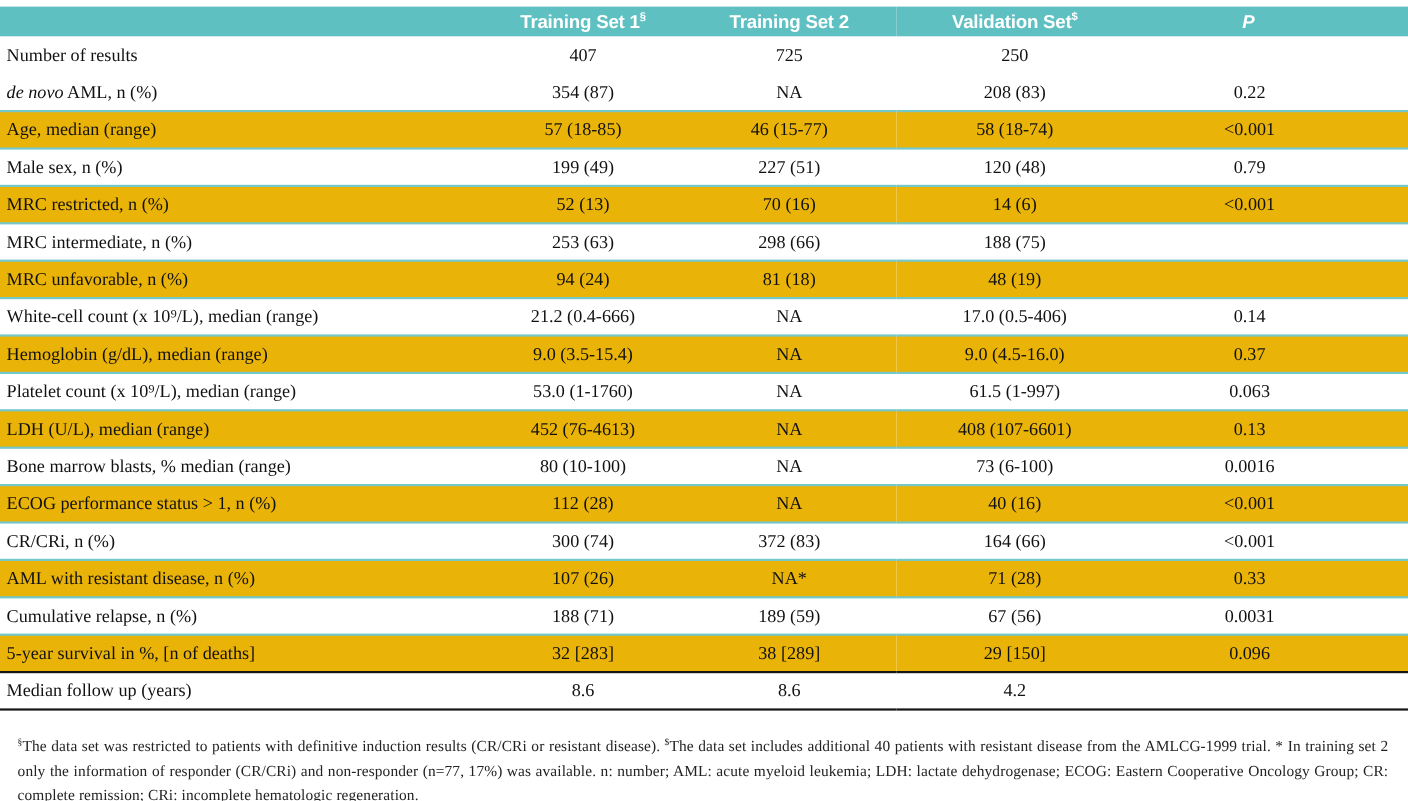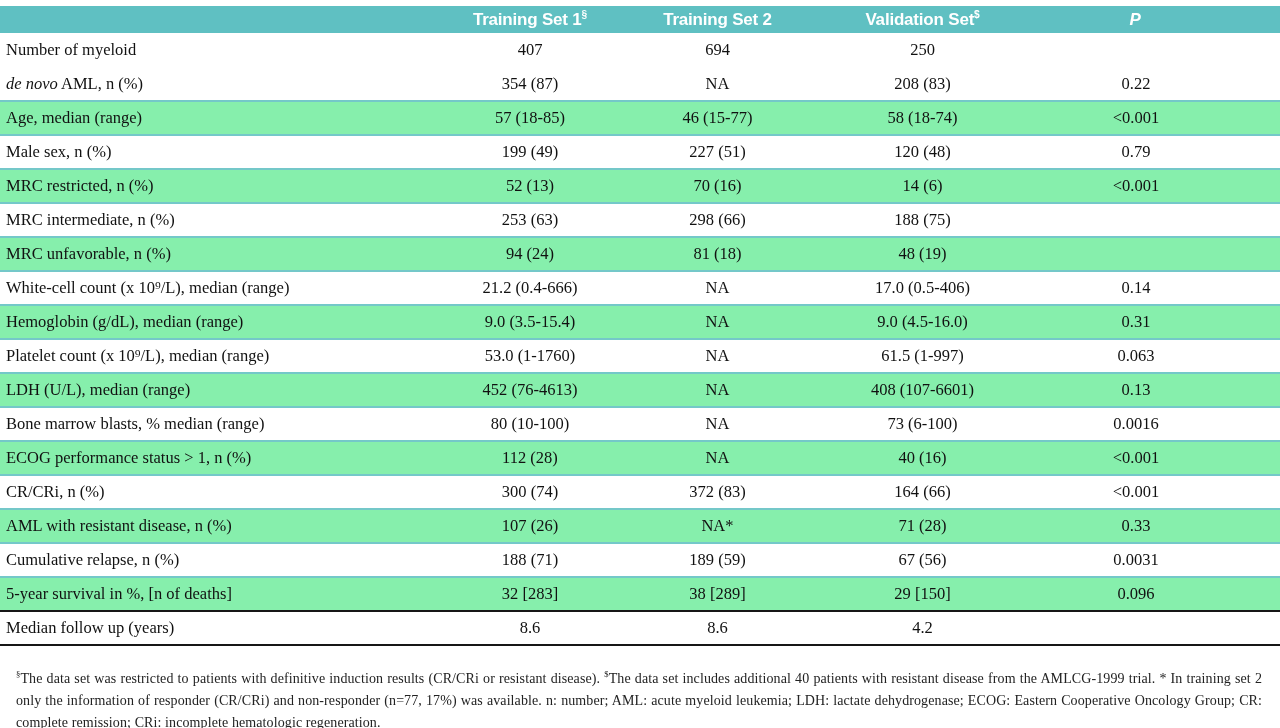--- a/index.html
+++ b/index.html
@@ -35,21 +35,21 @@
   tbody td {
     height: 34px;
     font-size: 16.5px;
     text-align: center;
     padding: 0;
     white-space: nowrap;
   }
   tbody td.label { text-align: left; padding-left: 6px; }
   tbody td.p-cell { padding-right: 38px; }
   tbody tr:nth-child(2n+3) {
-    background: #86efac;
+    background: #eab308;
     border-top: 2px solid #74c8c9;
     border-bottom: 2px solid #74c8c9;
   }
   tbody tr.lastrow td {
     border-top: 2px solid #161616;
     border-bottom: 2px solid #161616;
   }
 
   .footnote {
     margin: 12px;
@@ -83,23 +83,23 @@
       <tr>
         <th><span></span></th>
         <th><span>Training Set 1</span><sup>§</sup></th>
         <th><span>Training Set 2</span></th>
         <th><span>Validation Set</span><sup>$</sup></th>
         <th class="p-col"><span>P</span></th>
       </tr>
     </thead>
     <tbody>
       <tr>
-        <td class="label">Number of myeloid</td>
+        <td class="label">Number of results</td>
         <td>407</td>
-        <td>694</td>
+        <td>725</td>
         <td>250</td>
         <td class="p-cell"></td>
       </tr>
       <tr>
         <td class="label"><i class="lbl-italic">de novo</i><span> AML, n (%)</span></td>
         <td>354 (87)</td>
         <td>NA</td>
         <td>208 (83)</td>
         <td class="p-cell">0.22</td>
       </tr>
@@ -143,21 +143,21 @@
         <td>21.2 (0.4-666)</td>
         <td>NA</td>
         <td>17.0 (0.5-406)</td>
         <td class="p-cell">0.14</td>
       </tr>
       <tr>
         <td class="label">Hemoglobin (g/dL), median (range)</td>
         <td>9.0 (3.5-15.4)</td>
         <td>NA</td>
         <td>9.0 (4.5-16.0)</td>
-        <td class="p-cell">0.31</td>
+        <td class="p-cell">0.37</td>
       </tr>
       <tr>
         <td class="label">Platelet count (x 10⁹/L), median (range)</td>
         <td>53.0 (1-1760)</td>
         <td>NA</td>
         <td>61.5 (1-997)</td>
         <td class="p-cell">0.063</td>
       </tr>
       <tr>
         <td class="label">LDH (U/L), median (range)</td>

